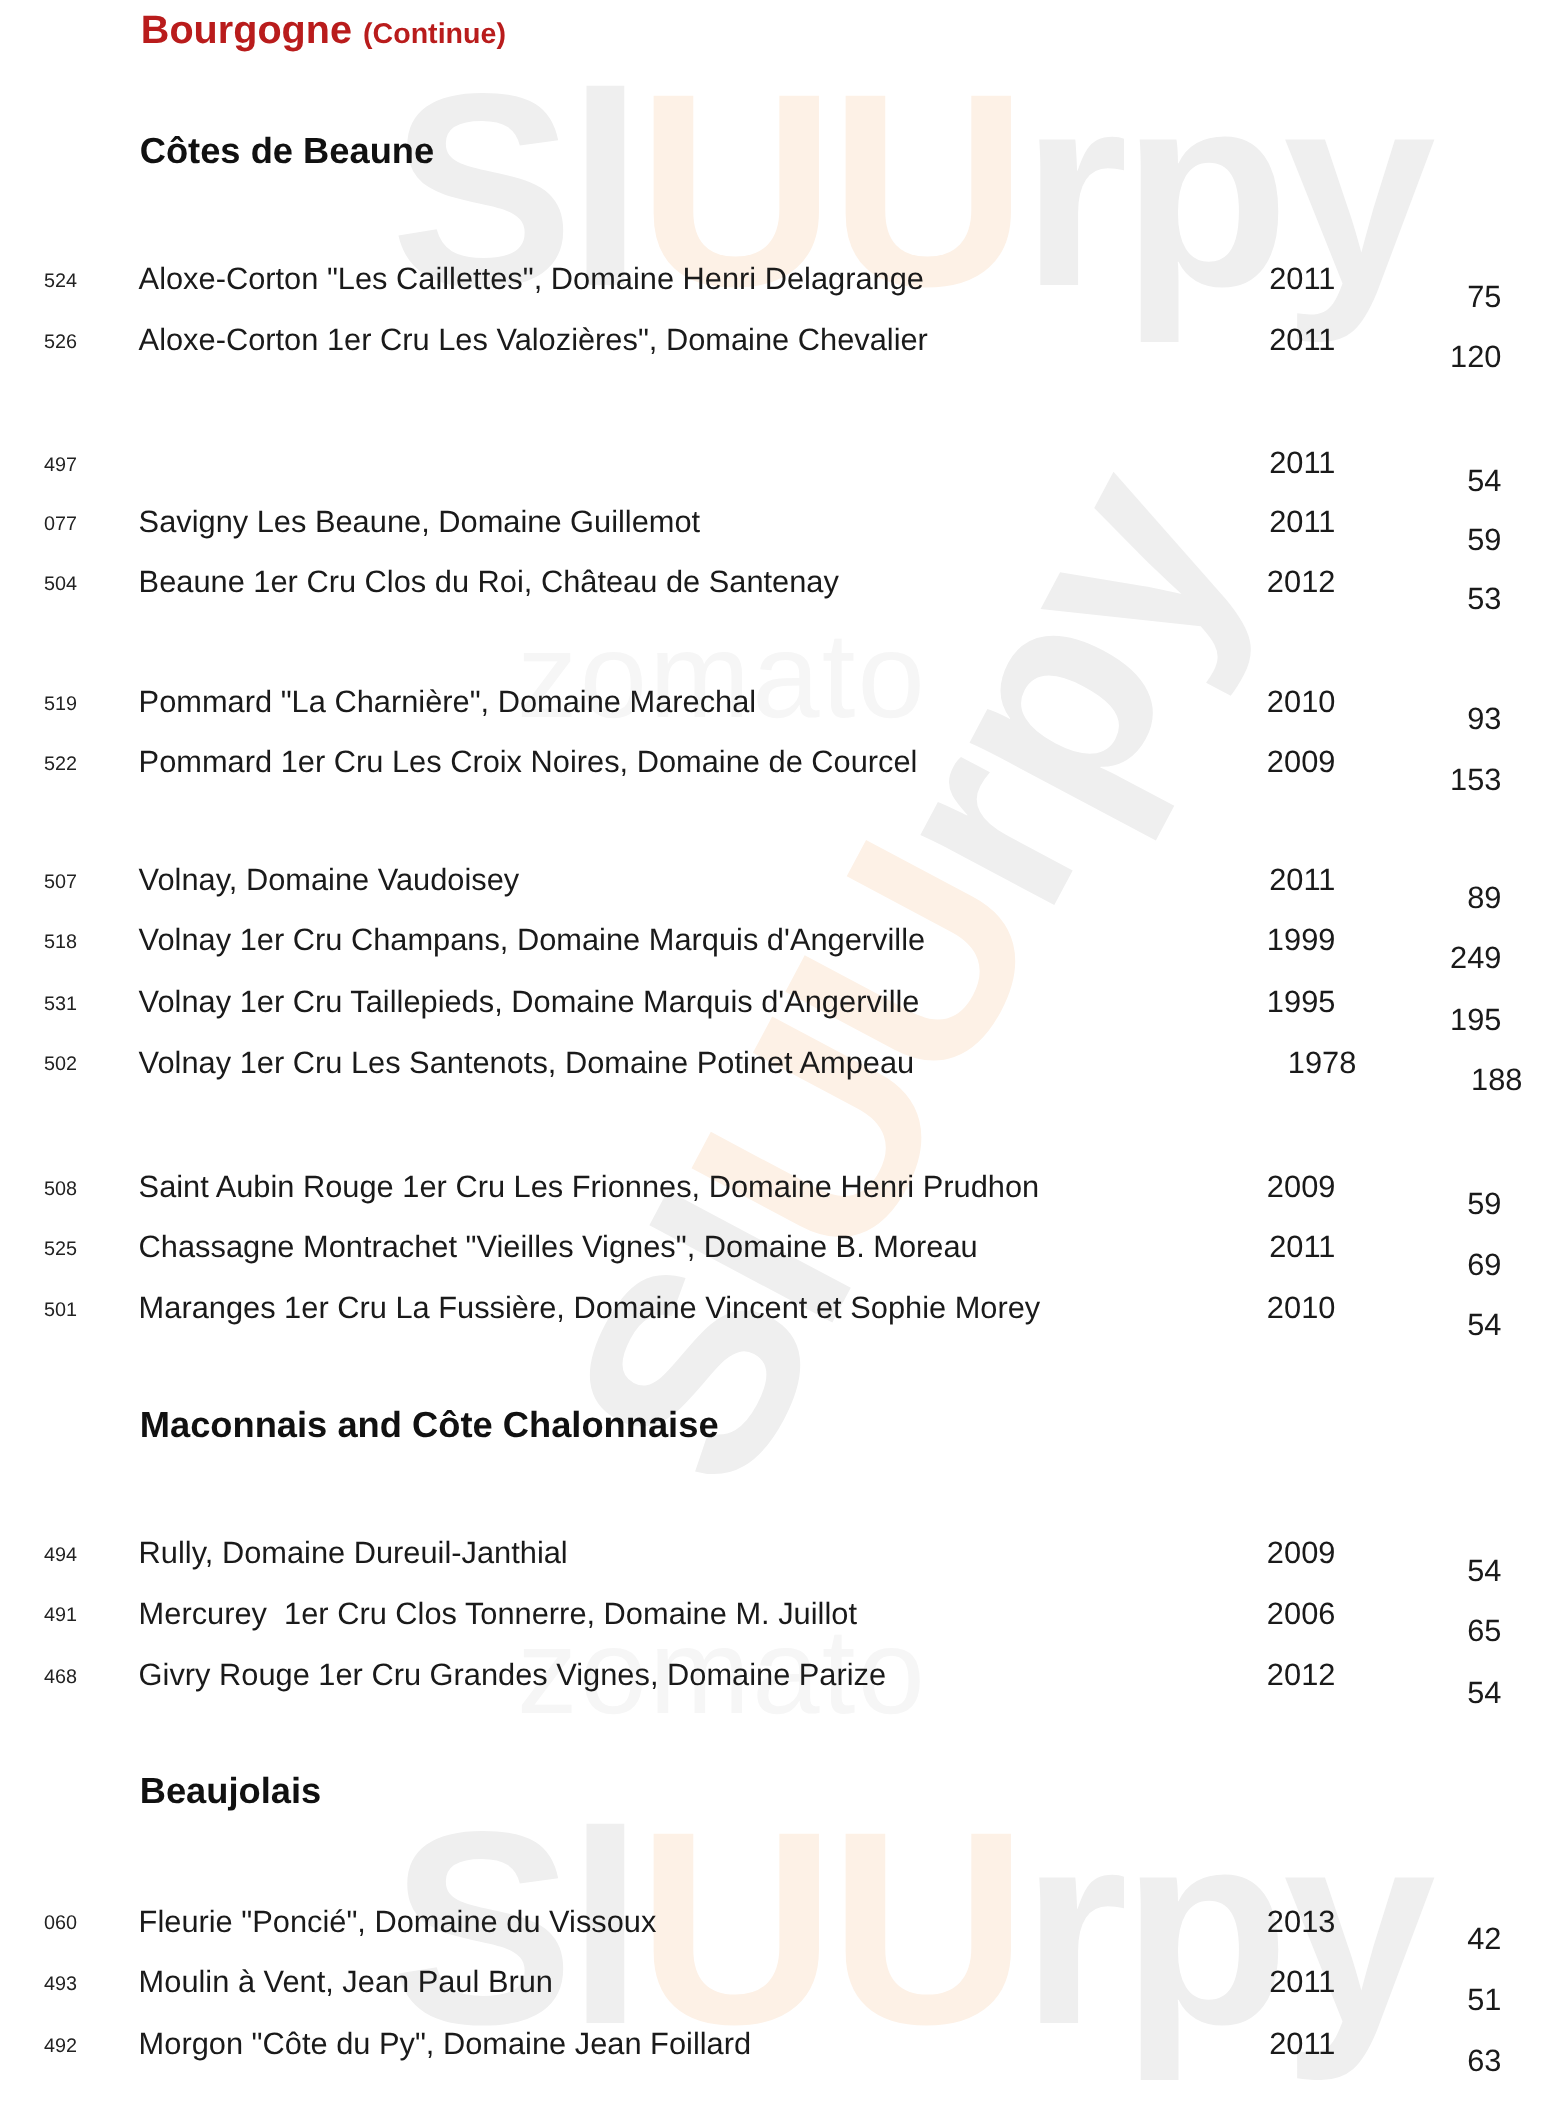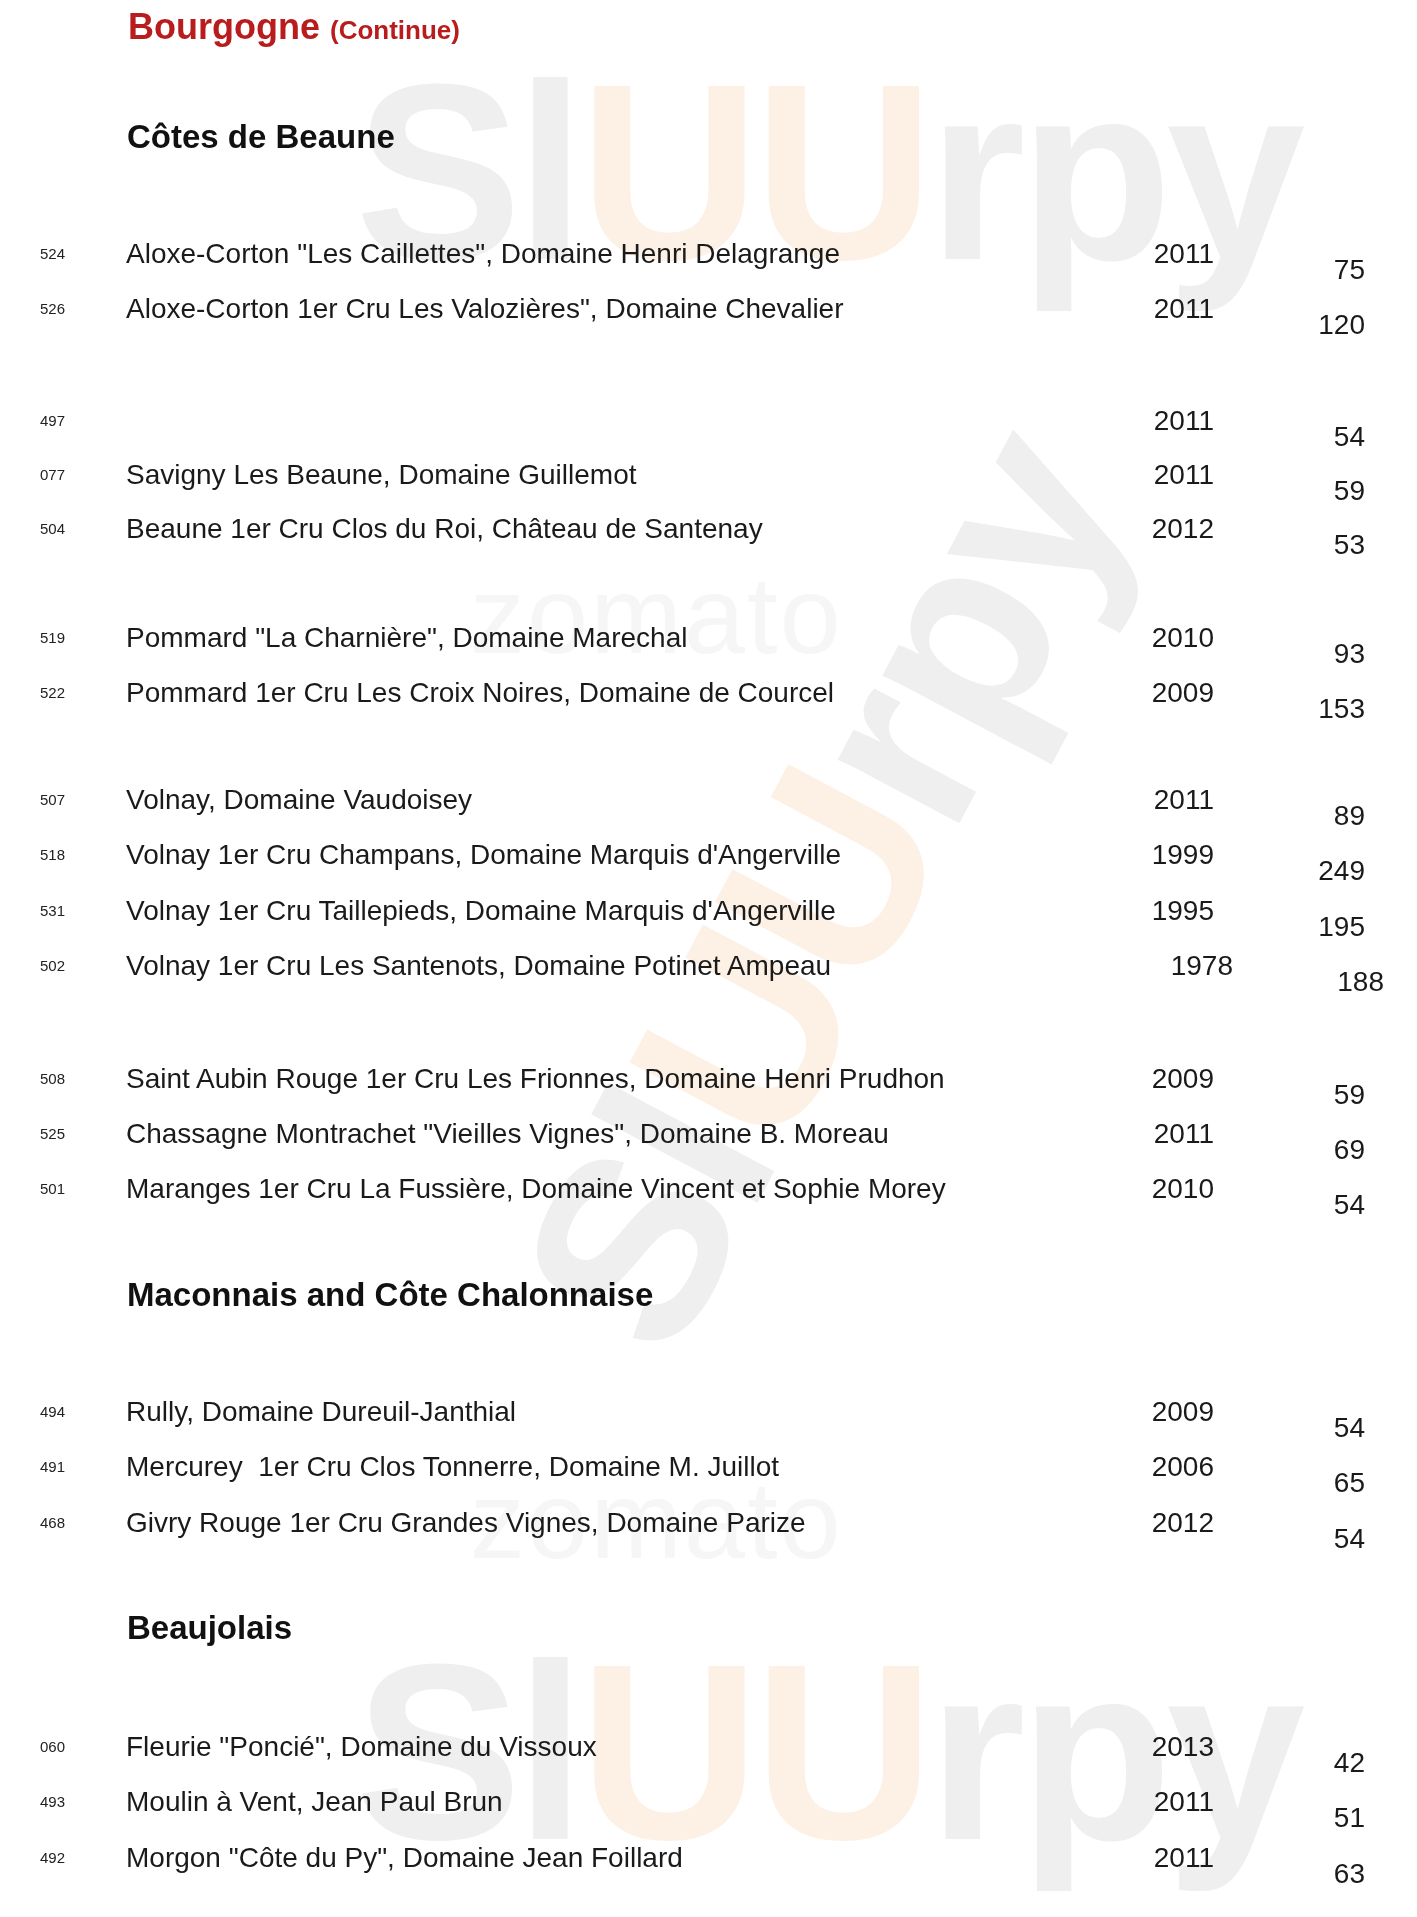--- a/index.html
+++ b/index.html
@@ -30,21 +30,21 @@
     position: absolute; left: 127px;
     font-size: 33px; font-weight: bold; color: #111;
   }
 
   .row {
     position: absolute; left: 0; width: 1417px; height: 40px;
     display: block;
   }
   .row .code {
     position: absolute; left: 40px; top: 11px;
-    font-size: 15px; color: #222;
+    font-size: 18px; color: #222;
   }
   .row .name {
     position: absolute; left: 126px; top: 4px;
     font-size: 28px; color: #1a1a1a; white-space: pre;
   }
   .row .year {
     position: absolute; right: 203px; top: 4px;
     font-size: 28px; color: #1a1a1a; text-align: right;
   }
   .row .price {

